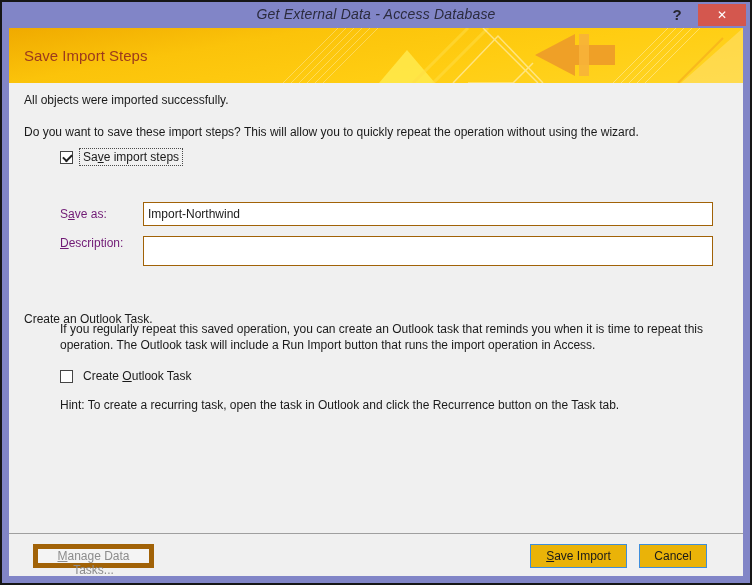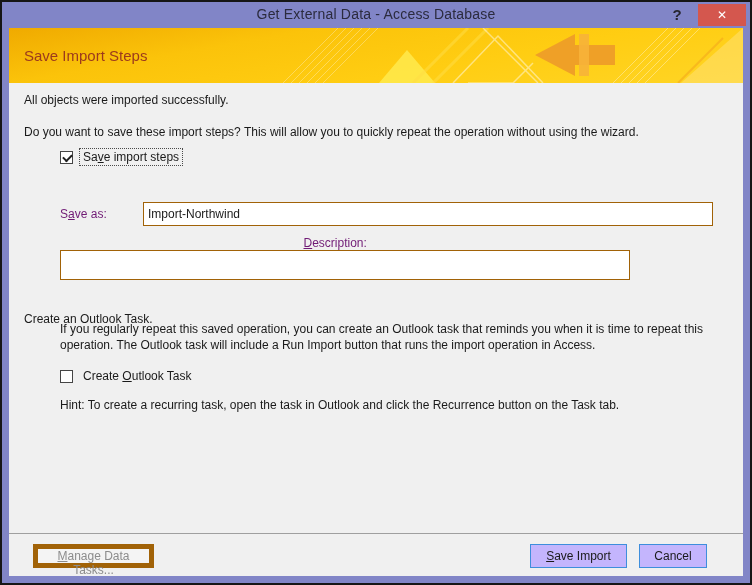--- a/index.html
+++ b/index.html
@@ -10,21 +10,21 @@
     position:relative; width:752px; height:585px;
     border:2px solid #161616;
     background:#8185C7;
     overflow:hidden;
   }
 
   
   .titlebar { position:absolute; top:0; left:0; right:0; height:26px; background:#8185C7; }
   .titlebar-title {
     position:absolute; left:0; right:0; top:4px; text-align:center;
-    font-size:14px; color:#2B2B3E; letter-spacing:.2px;
+    font-size:14px; color:#2B2B3E; letter-spacing:.2px;font-style:italic;
   }
   .help-btn {
     position:absolute; top:2px; right:58px; width:30px; height:22px;
     color:#262630; font-size:15px; font-weight:bold; text-align:center; line-height:22px;
     cursor:pointer; background:transparent; border:none;
   }
   .close-btn {
     position:absolute; top:2px; right:4px; width:48px; height:22px;
     background:#D4574E; color:#FFFFFF; font-size:12px; text-align:center; line-height:22px;
     cursor:pointer; border:none;
@@ -70,21 +70,21 @@
   .field-label { font-size:12px; color:#701a75; width:83px; flex:0 0 auto; }
   .text-input {
     border:1px solid #a16207; background:#FFFFFF; font-family:inherit;
     font-size:12px; color:#1A1A1A; padding:2px 4px; outline:none;
   }
 
   .separator { position:absolute; left:0; right:0; top:450px; border-top:1px solid #9F9F9F; }
 
   .btn {
     position:absolute; height:24px; font-family:inherit; font-size:12px;
-    color:#1A1A1A; background:#c4b5fd; border:1px solid #3E8EDC; cursor:pointer;
+    color:#1A1A1A; background:#eab308; border:1px solid #3E8EDC; cursor:pointer;
     text-align:center;
   }
   .btn.disabled {
     background:#F4F4F4; border:5px solid #a16207; color:#8C8C8C; cursor:default;
   }
 </style>
 </head>
 <body>
 
 <div class="window">
@@ -143,21 +143,21 @@
       <div class="cb-row" style="left:51px; top:66px;">
         <span class="cb checked"></span>
         <span class="cb-label focused"><span>Sa</span><span class="accel">v</span><span>e import steps</span></span>
       </div>
 
       <div class="field-row" style="left:51px; top:119px; align-items:center;">
         <span class="field-label"><span>S</span><span class="accel">a</span><span>ve as:</span></span>
         <input class="text-input" style="width: 570px; height: 24px;" type="text" value="Import-Northwind">
       </div>
 
-      <div class="field-row" style="left:51px; top:153px; align-items:center;flex-direction:column;">
+      <div class="field-row" style="left:51px; top:153px; align-items:flex-start;">
         <span class="field-label"><span></span><span class="accel">D</span><span>escription:</span></span>
         <input class="text-input" style="width: 570px; height: 30px;" type="text" value="">
       </div>
 
       <div class="txt" style="left:15px; top:228px;">Create an Outlook Task.</div>
 
       <div class="txt" style="left:51px; top:238px; width:668px;">If you regularly repeat this saved operation, you can create an Outlook task that reminds you when it is time to repeat this operation. The Outlook task will include a Run Import button that runs the import operation in Access.</div>
 
       <div class="cb-row" style="left:51px; top:285px;">
         <span class="cb"></span>

